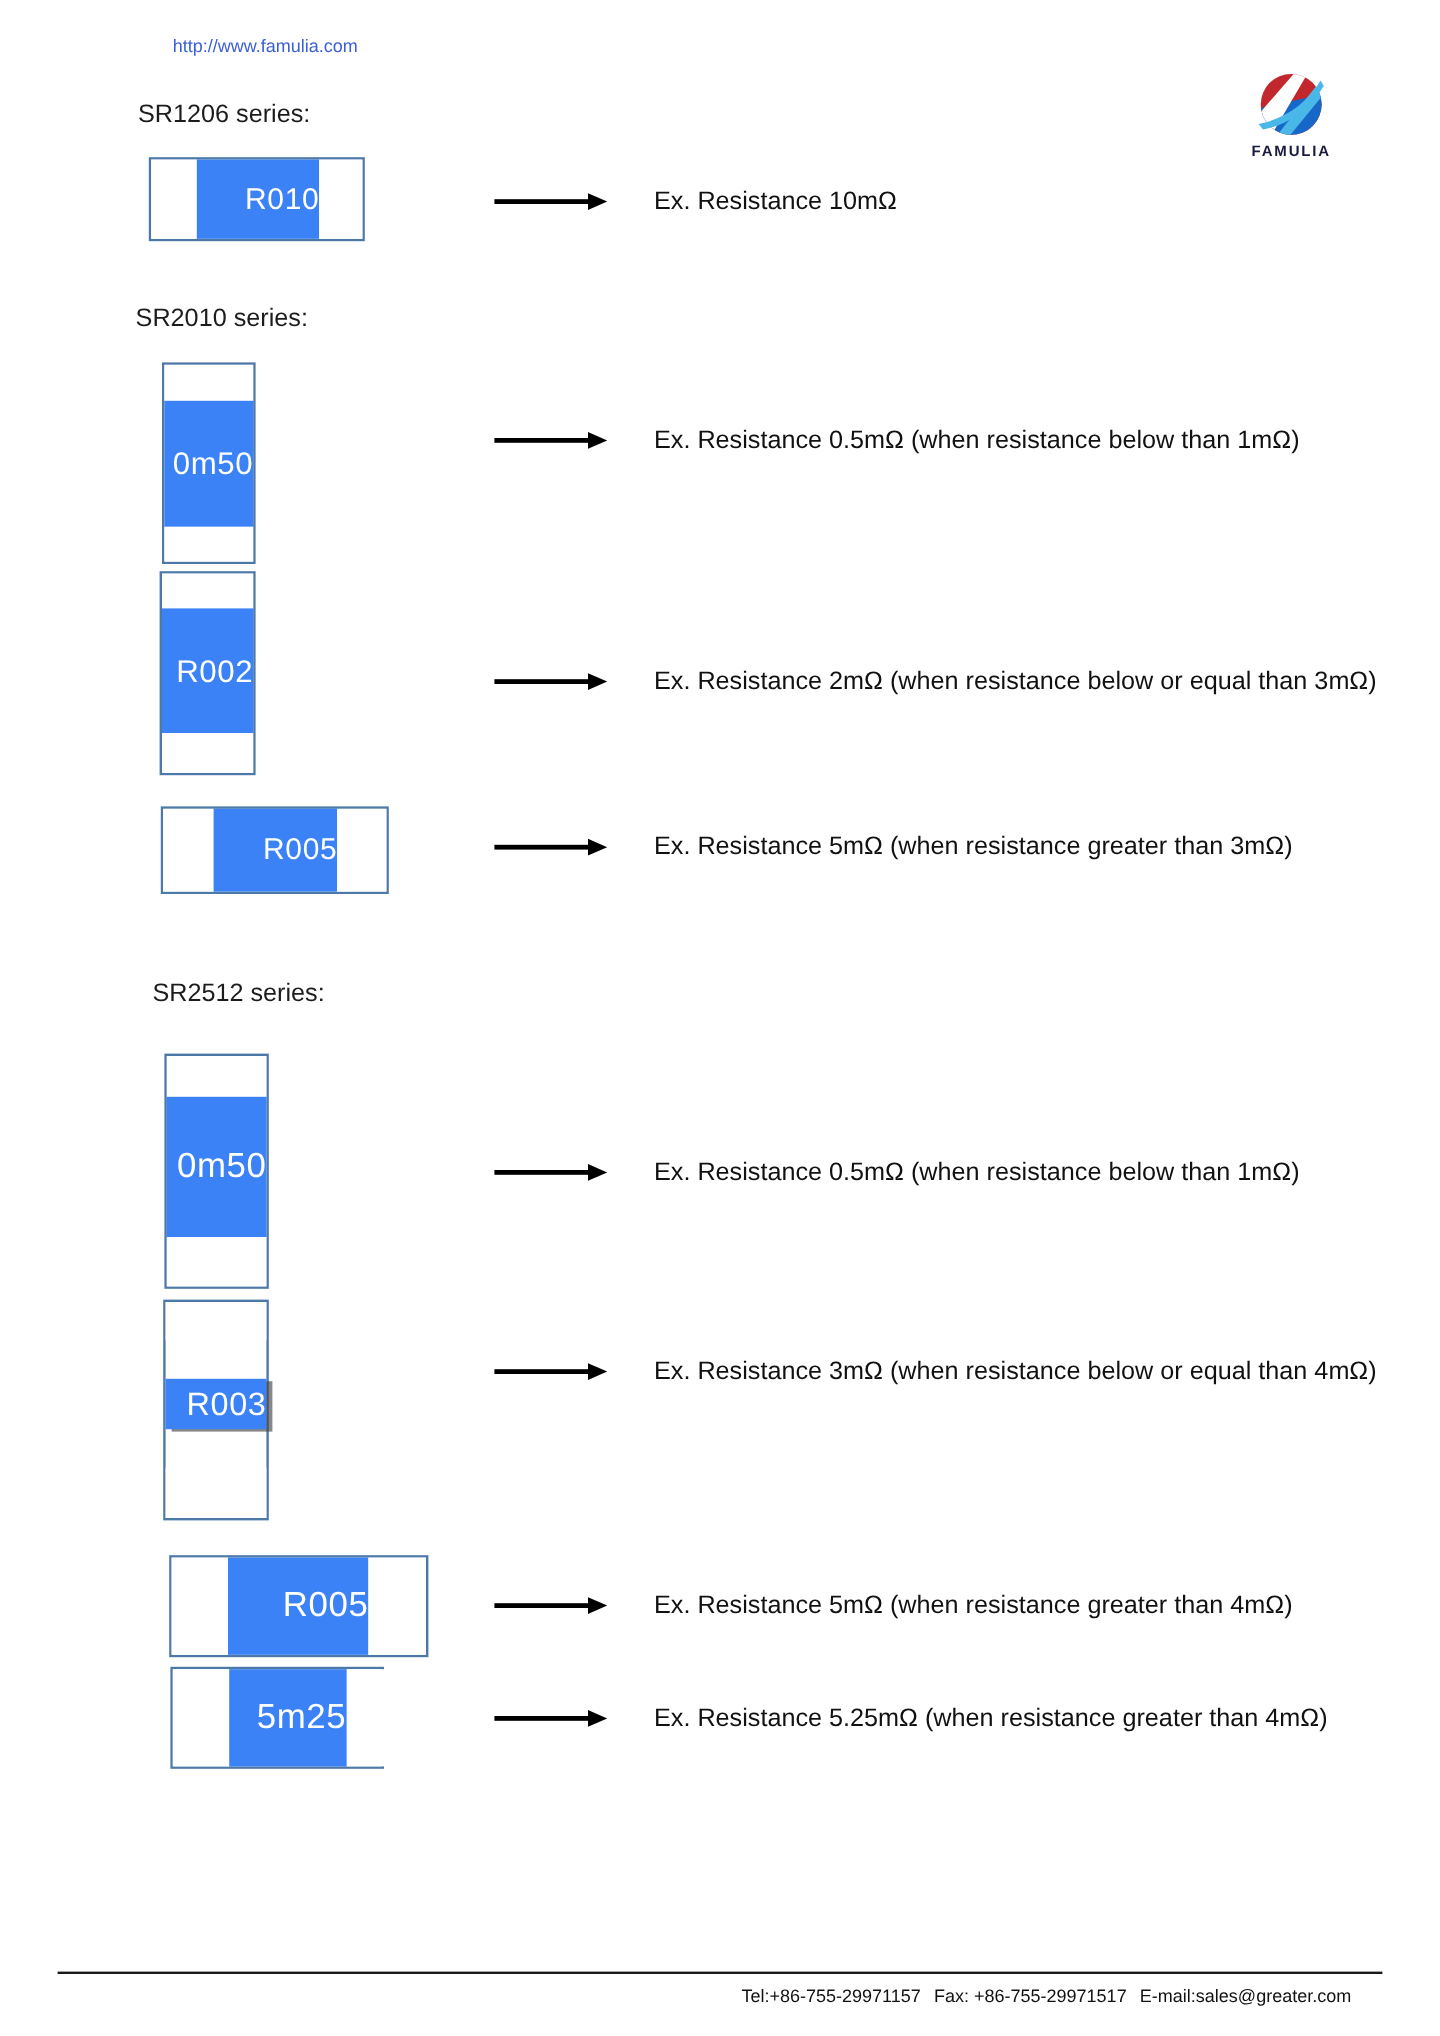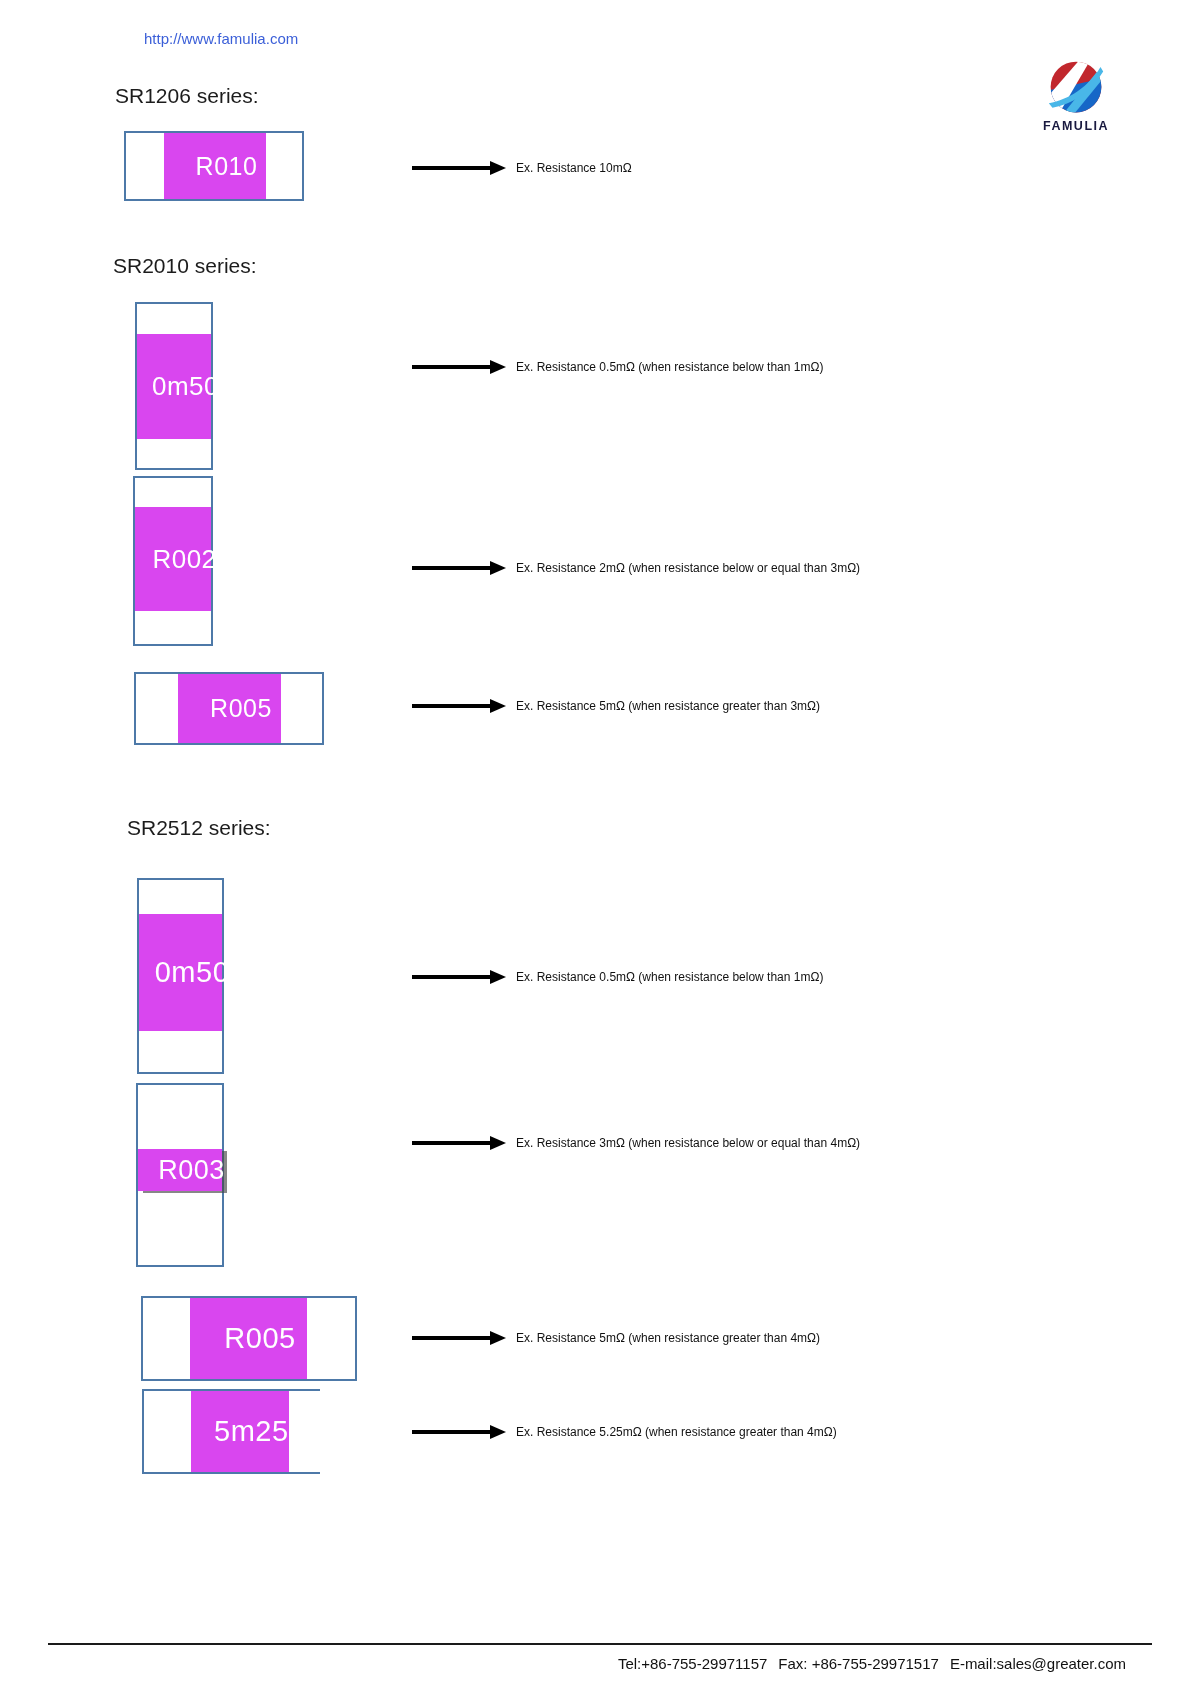--- a/index.html
+++ b/index.html
@@ -32,22 +32,22 @@
   
   .resistor{
     position:absolute;display:flex;
     background:#ffffff;border:2px solid #4d79a8;
     box-sizing:border-box;
   }
   .resistor.h{flex-direction:row;}
   .resistor.v{flex-direction:column;}
   .cap{background:#ffffff;flex:0 0 auto;}
   .band{
-    background:#d946ef;flex:1 1 auto;
-    display:flex;align-items:center;justify-content:center;
+    background:#3b82f6;flex:1 1 auto;
+    display:flex;align-items:center;justify-content:flex-end;
     color:#ffffff;letter-spacing:0.5px;padding-left:23px;
   }
   .r1{left:124px;top:131px;width:180px;height:70px;}
   .r1 .cap-a{width:38px;} .r1 .cap-b{width:36px;} .r1 .band{font-size:25px;}
   .r2{left:135px;top:302px;width:78px;height:168px;}
   .r2 .cap-a{height:30px;} .r2 .cap-b{height:29px;} .r2 .band{font-size:26px;}
   .r3{left:133px;top:476px;width:80px;height:170px;}
   .r3 .cap-a{height:29px;} .r3 .cap-b{height:33px;} .r3 .band{font-size:26px;}
   .r4{left:134px;top:672px;width:190px;height:73px;}
   .r4 .cap-a{width:42px;} .r4 .cap-b{width:41px;} .r4 .band{font-size:25px;}
@@ -66,22 +66,22 @@
     display:flex;align-items:center;transform:translateY(-50%);
   }
   .arrow-line{width:78px;height:3.5px;background:#000;}
   .arrow-head{
     width:0;height:0;
     border-left:16px solid #000;
     border-top:7px solid transparent;
     border-bottom:7px solid transparent;
   }
   .ex-text{
-    position:absolute;left:516px;transform:translateY(-50%);
-    font-size:12px;color:#111;white-space:nowrap;
+    position:absolute;left:545px;transform:translateY(-50%);
+    font-size:21px;color:#111;white-space:nowrap;
   }
   .y1{top:168px;} .y2{top:367px;} .y3{top:568px;text-align:right;} .y4{top:706px;}
   .y5{top:977px;} .y6{top:1143px;} .y7{top:1338px;} .y8{top:1432px;}
   
   .footer-divider{
     position:absolute;left:48px;top:1643px;width:1104px;height:2px;
     background:#1a1a1a;
   }
   .footer-contact{
     position:absolute;right:74px;top:1655px;

